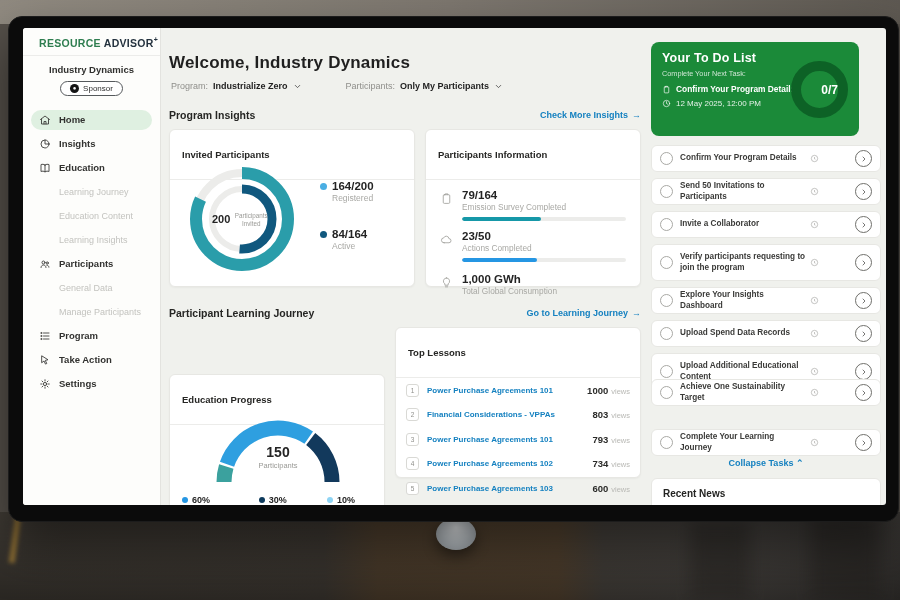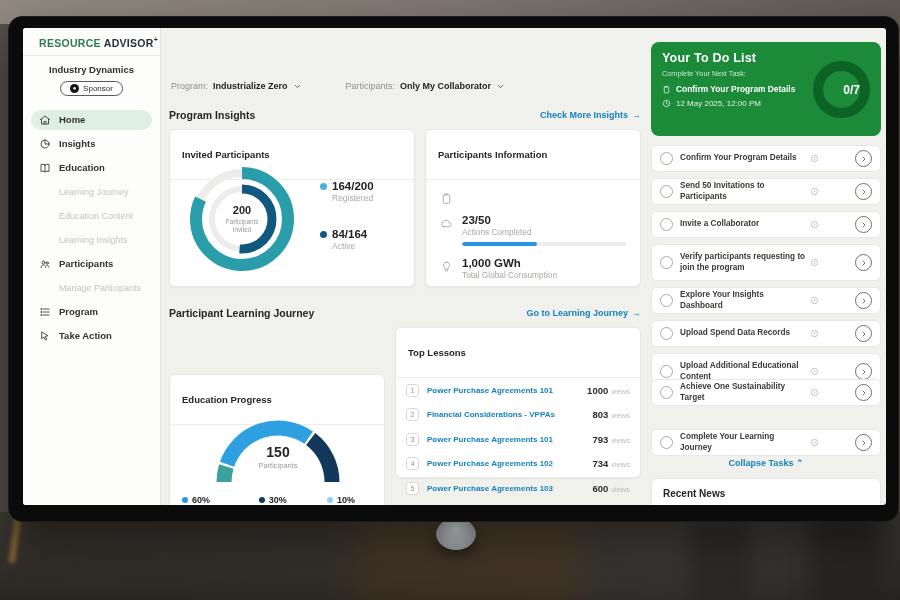--- a/index.html
+++ b/index.html
@@ -41,21 +41,21 @@
   .filter .fvalue{font-size:9px;font-weight:bold;color:#1f1f1f;}
   .chev{width:9px;height:9px;stroke:#3a3a3a;fill:none;stroke-width:2;stroke-linecap:round;stroke-linejoin:round;}
   .row-head{position:absolute;left:146px;width:472px;display:flex;justify-content:space-between;align-items:center;}
   .sec-title{font-size:10.5px;font-weight:bold;color:#262624;}
   .sec-link{font-size:9px;font-weight:bold;color:#1581c0;cursor:pointer;display:flex;align-items:center;gap:4px;}
   .card{position:absolute;background:#fff;border:1px solid #e7e7e3;border-radius:6px;box-shadow:0 1px 2px rgba(0,0,0,.04);box-sizing:border-box;}
   .card-head{height:25px;display:flex;align-items:center;padding:12px 12px;border-bottom:1px solid #ececea;font-size:9.5px;font-weight:bold;color:#262624;}
 
   
   .donut-wrap{position:absolute;left:14px;top:31px;width:116px;height:116px;}
-  .donut-center{position:absolute;inset:28px;display:flex;flex-direction:column;align-items:center;justify-content:center;text-align:center;}
+  .donut-center{position:absolute;inset:28px;display:flex;flex-direction:row;align-items:center;justify-content:center;text-align:center;}
   .donut-center .dc-val{font-size:11px;font-weight:bold;color:#242424;}
   .donut-center .dc-lab{font-size:6.3px;color:#9a9a96;line-height:1.3;margin-top:2px;width:44px;}
   .track{fill:none;stroke:#ececea;}
   .legend-item{position:absolute;left:150px;display:flex;flex-direction:column;}
   .legend-line{display:flex;align-items:center;gap:5px;}
   .ldot{width:7px;height:7px;border-radius:50%;flex:none;}
   .lval{font-size:11.5px;font-weight:bold;color:#242424;}
   .llab{font-size:8.5px;color:#a8a8a4;margin-left:12px;margin-top:1px;}
 
   
@@ -83,21 +83,21 @@
   .lesson-row{display:flex;align-items:center;padding:0 10px;height:24.5px;}
   .lesson-rank{width:11px;height:11px;border:1px solid #d9d9d5;border-radius:3px;font-size:6.5px;color:#8f8f8b;
     display:flex;align-items:center;justify-content:center;flex:none;background:#fff;}
   .lesson-title{margin-left:8px;font-size:8px;font-weight:bold;color:#1581c0;cursor:pointer;}
   .lesson-views{margin-left:auto;display:flex;align-items:baseline;gap:3px;}
   .lv-num{font-size:9.5px;font-weight:bold;color:#2b2b29;}
   .lv-word{font-size:7.5px;color:#b8b8b4;}
 
   
   .rightpanel{position:absolute;left:628px;top:0;width:230px;height:100%;}
-  .todo-card{position:absolute;left:0;top:14px;width:230px;height:94px;background:#1b8a39;border-radius:8px;box-sizing:border-box;padding:9px 11px;overflow:hidden;}
+  .todo-card{position:absolute;left:0;top:14px;width:208px;height:94px;background:#1b8a39;border-radius:8px;box-sizing:border-box;padding:9px 11px;overflow:hidden;}
   .todo-title{font-size:12.5px;font-weight:bold;color:#fff;letter-spacing:.2px;}
   .todo-sub{font-size:7.3px;color:rgba(255,255,255,.78);margin-top:4px;}
   .todo-next{display:flex;align-items:center;gap:5px;margin-top:6px;font-size:8.4px;font-weight:bold;color:#fff;}
   .todo-date{display:flex;align-items:flex-end;gap:5px;margin-top:5px;font-size:8px;color:rgba(255,255,255,.88);}
   .todo-micon{width:9px;height:9px;stroke:#fff;fill:none;stroke-width:1.8;stroke-linecap:round;stroke-linejoin:round;flex:none;}
   .todo-ring{position:absolute;right:11px;top:19px;width:37px;height:37px;border:10px solid #0d6226;border-radius:50%;
     display:flex;align-items:center;justify-content:flex-end;font-size:12px;font-weight:bold;color:#fff;}
   .task-row{position:absolute;left:0;width:230px;background:#fff;border:1px solid #e7e7e3;border-radius:6px;box-sizing:border-box;
     display:flex;align-items:center;padding:0 8px;}
   .task-check{width:11px;height:11px;border:1.2px solid #a9a9a5;border-radius:50%;flex:none;cursor:pointer;background:#fff;}
@@ -168,52 +168,63 @@
           <div class="nav-item">
             <svg class="nav-icon" viewBox="0 0 24 24">
                 <circle cx="9" cy="9" r="3"></circle>
                 <path d="M4 19 C4 15.8 6.8 14 9 14 C11.2 14 14 15.8 14 19"></path>
                 <circle cx="16.5" cy="10" r="2.2"></circle>
                 <path d="M15.5 14.2 C17.6 14.4 19.8 15.8 19.8 18.4"></path>
               </svg>
             <span>Participants</span>
           </div>
           <div class="nav-item sub">
+            <span>General Data</span>
+          </div>
+          <div class="nav-item sub">
             <span>Manage Participants</span>
           </div>
           <div class="nav-item">
             <svg class="nav-icon" viewBox="0 0 24 24">
                 <path d="M9 6 H20 M9 12 H20 M9 18 H20"></path>
                 <circle cx="4.5" cy="6" r="1"></circle>
                 <circle cx="4.5" cy="12" r="1"></circle>
                 <circle cx="4.5" cy="18" r="1"></circle>
               </svg>
             <span>Program</span>
           </div>
           <div class="nav-item">
             <svg class="nav-icon" viewBox="0 0 24 24">
                 <path d="M6 4 L18 11.5 L12.5 12.8 L15.5 19 L13 20.2 L10 14 L6 17 Z"></path>
               </svg>
             <span>Take Action</span>
           </div>
+          <div class="nav-item">
+            <svg class="nav-icon" viewBox="0 0 24 24">
+                <circle cx="12" cy="12" r="3.2"></circle>
+                <path d="M12 3.5 V6 M12 18 V20.5 M3.5 12 H6 M18 12 H20.5 M6 6 L7.8 7.8 M16.2 16.2 L18 18 M18 6 L16.2 7.8 M7.8 16.2 L6 18"></path>
+              </svg>
+            <span>Settings</span>
+          </div>
         </nav>
       </aside>
 
+      <h1 class="main-title">Welcome, Industry Dynamics</h1>
 
       <div class="filters">
         <div class="filter">
           <span class="flabel">Program:</span>
           <span class="fvalue">Industrialize Zero</span>
           <svg class="chev" viewBox="0 0 24 24">
               <polyline points="6 9 12 15 18 9"></polyline>
             </svg>
         </div>
         <div class="filter">
           <span class="flabel">Participants:</span>
-          <span class="fvalue">Only My Collaborator</span>
+          <span class="fvalue">Only My Participants</span>
           <svg class="chev" viewBox="0 0 24 24">
               <polyline points="6 9 12 15 18 9"></polyline>
             </svg>
         </div>
       </div>
 
       <div class="row-head" style="top:81px;">
         <span class="sec-title">Program Insights</span>
         <span class="sec-link">
           <span>Check More Insights</span>
@@ -253,20 +264,27 @@
         </div>
       </div>
 
       <div class="card" style="left:402px;top:101px;width:216px;height:158px;">
         <div class="card-head">Participants Information</div>
         <div class="stat-row">
           <svg class="stat-icon" viewBox="0 0 24 24">
               <rect x="6" y="5" width="12" height="16" rx="2"></rect>
               <path d="M9.5 5 V3.5 H14.5 V5"></path>
             </svg>
+          <div class="stat-body">
+            <div class="stat-val">79/164</div>
+            <div class="stat-lab">Emission Survey Completed</div>
+            <div class="stat-bar">
+                <div class="stat-fill" id="stat-fill-0" style="width: 48%; background: rgb(22, 152, 168);"></div>
+              </div>
+          </div>
         </div>
         <div class="stat-row">
           <svg class="stat-icon" viewBox="0 0 24 24">
               <path d="M7.5 18 H16.5 A3.8 3.8 0 0 0 16.5 10.4 A5 5 0 0 0 6.9 9 A3.9 3.9 0 0 0 7.5 18 Z"></path>
             </svg>
           <div class="stat-body">
             <div class="stat-val">23/50</div>
             <div class="stat-lab">Actions Completed</div>
             <div class="stat-bar">
                 <div class="stat-fill" id="stat-fill-1" style="width: 46%; background: rgb(37, 150, 227);"></div>

